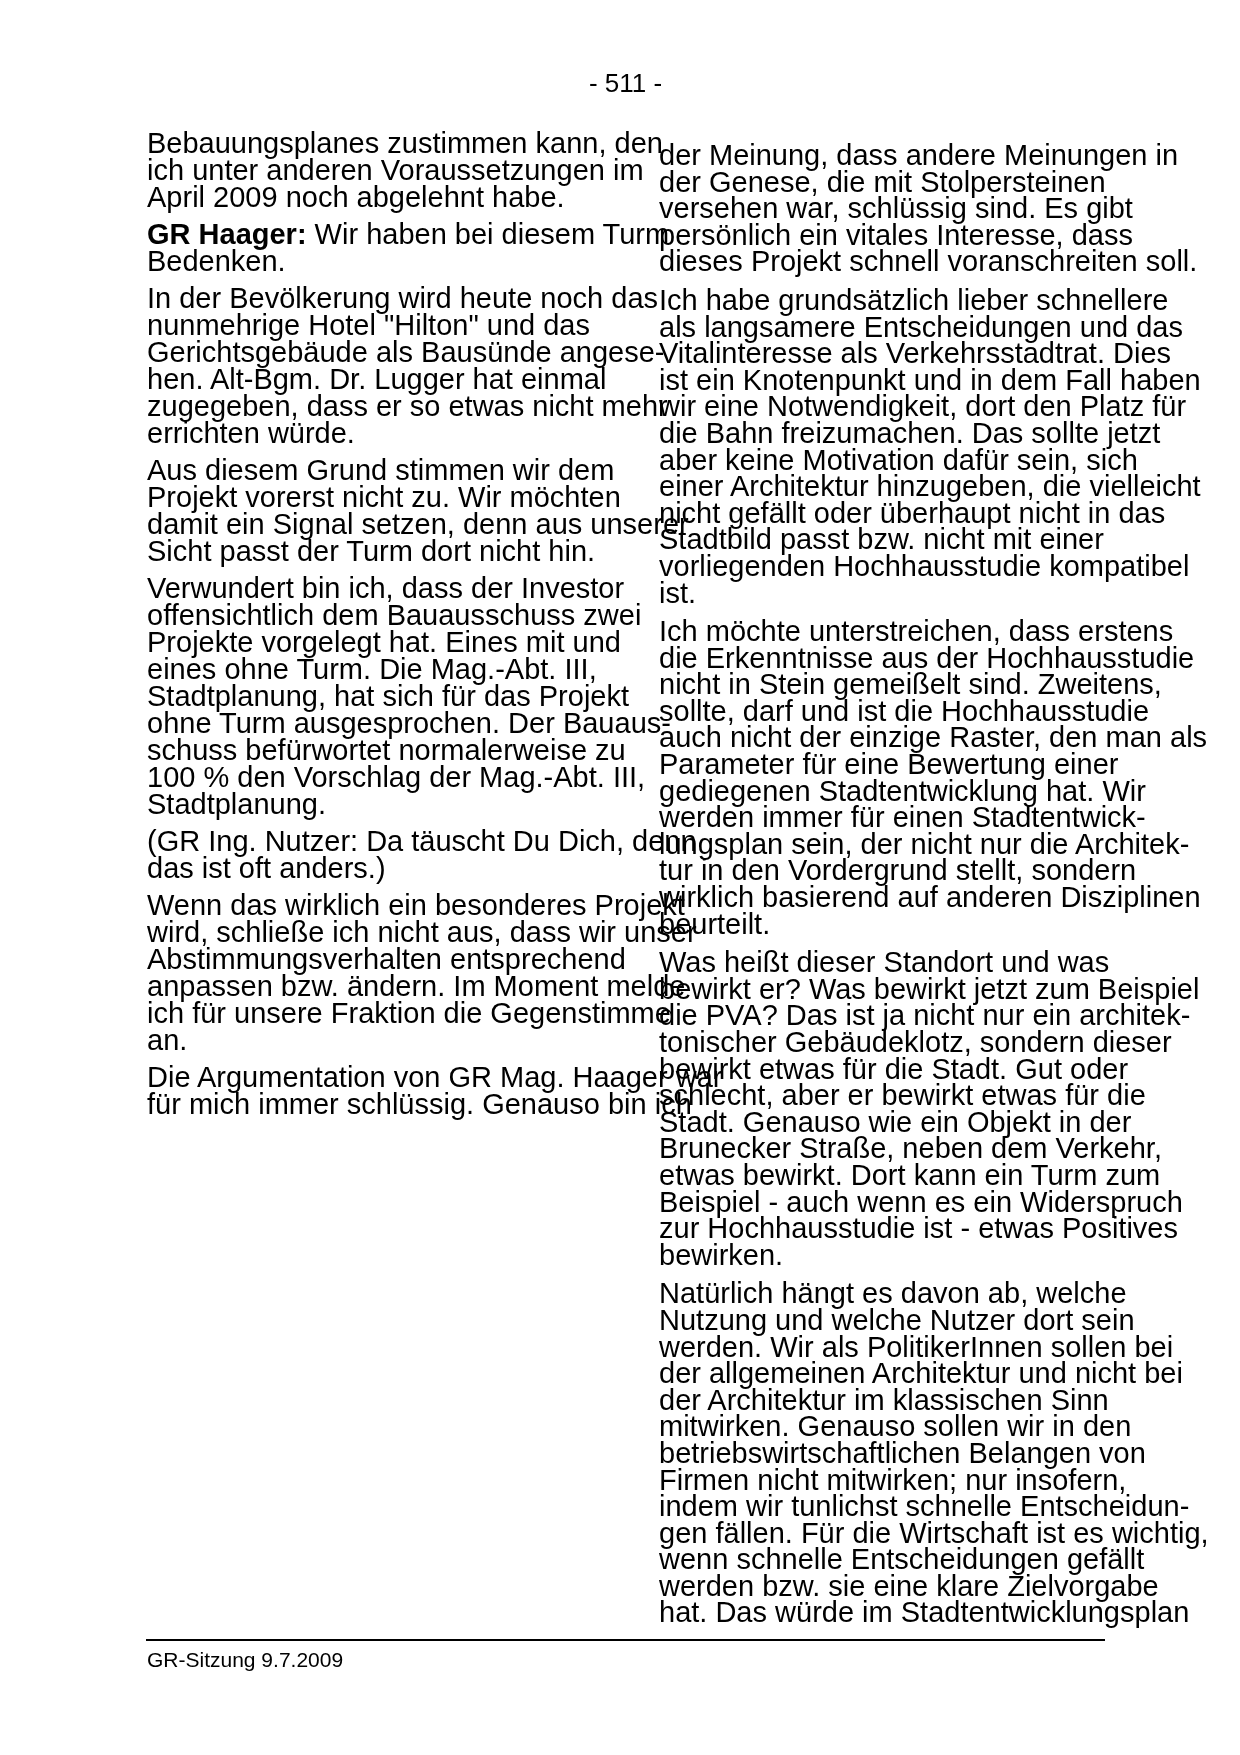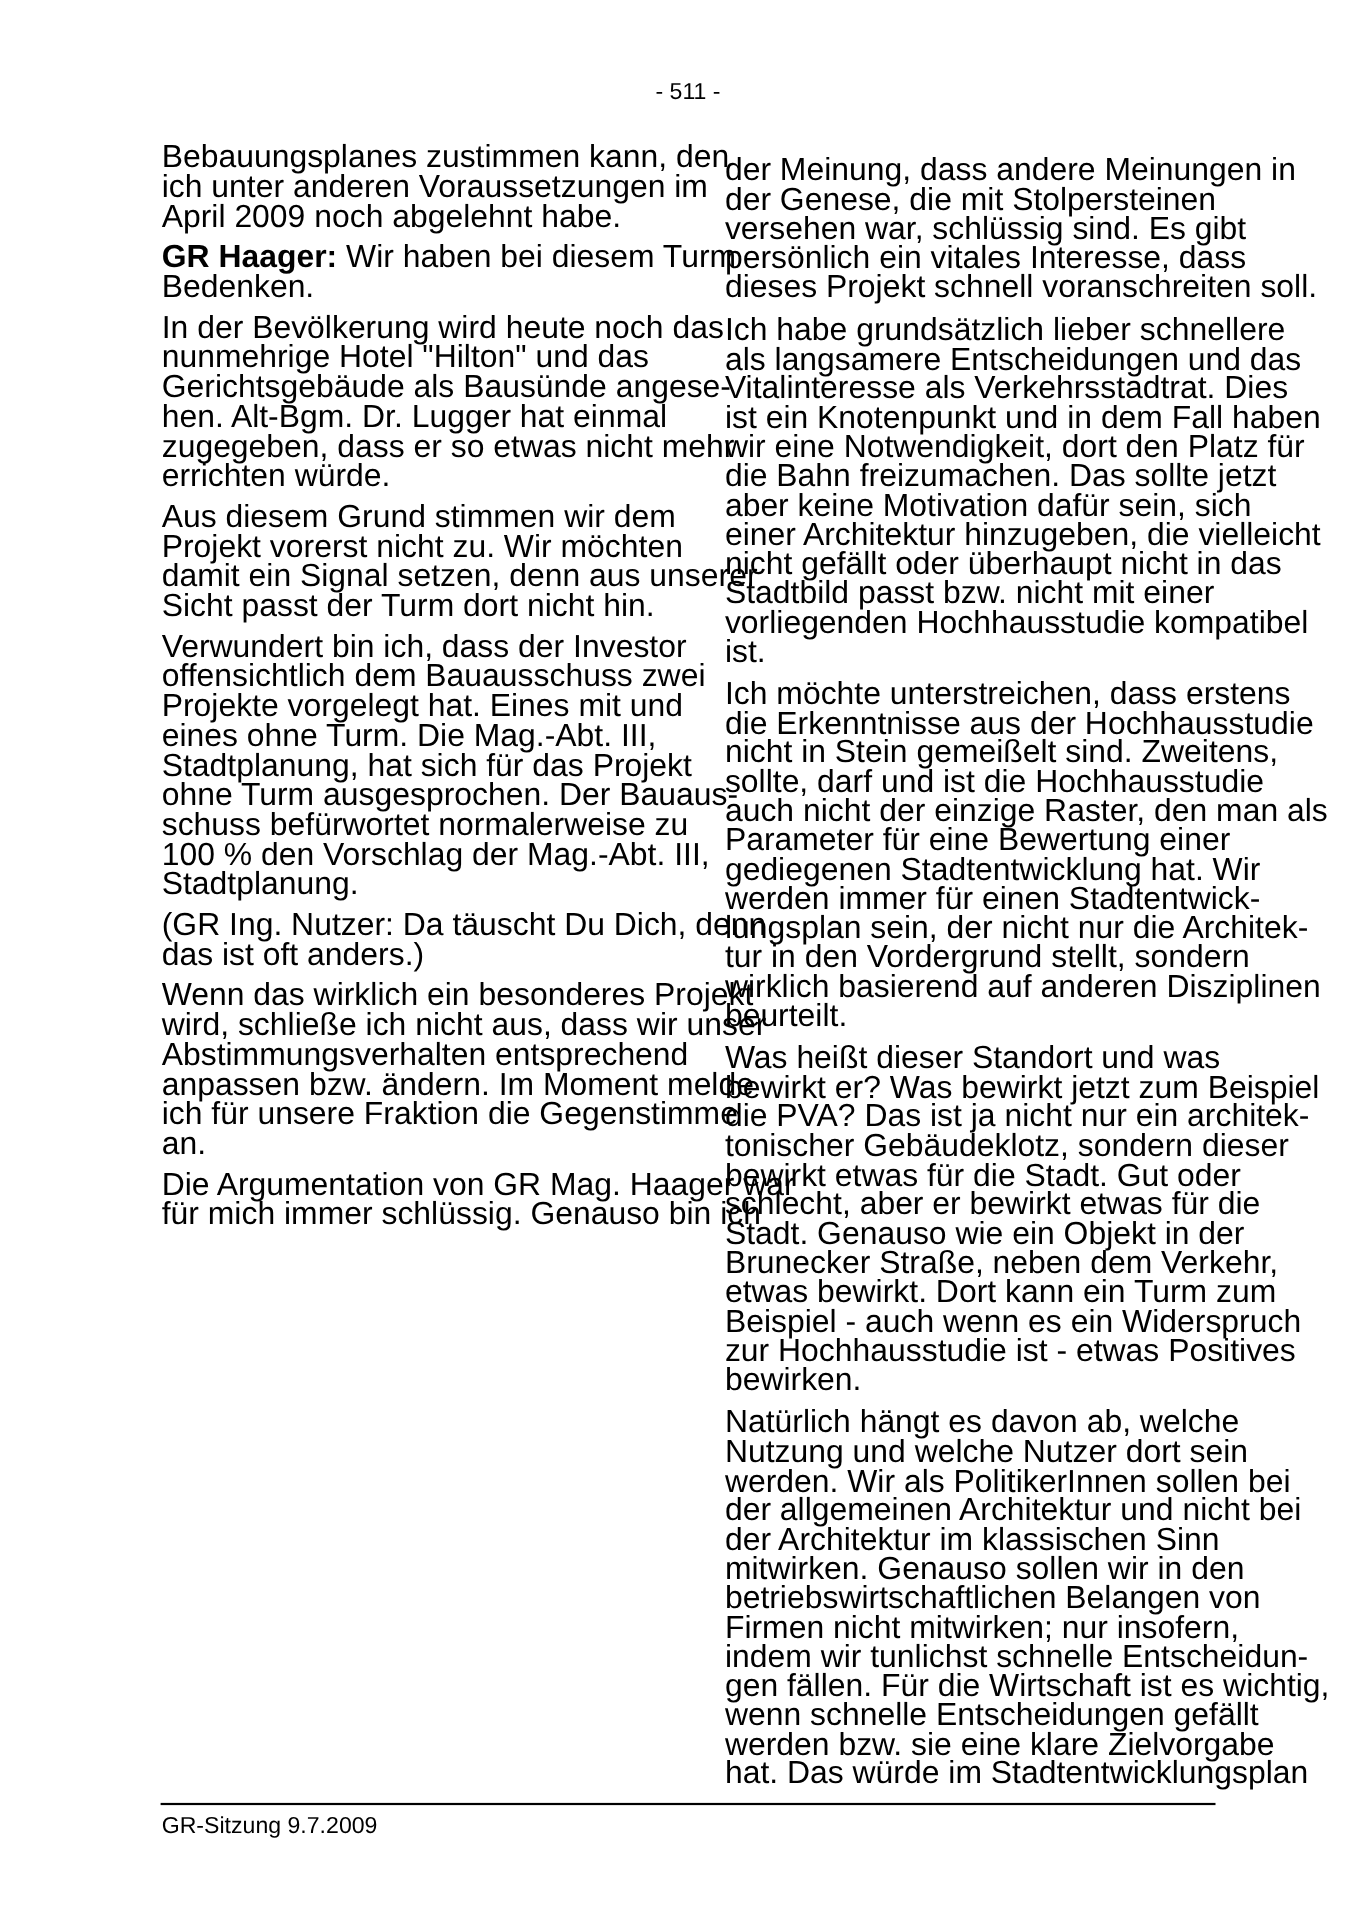--- a/index.html
+++ b/index.html
@@ -11,21 +11,21 @@
     font-family: "Liberation Sans", "DejaVu Sans", sans-serif;
     color: #000000;
     overflow: hidden;
   }
   .page-number {
     position: absolute;
     top: 70px;
     left: 146px;
     width: 959px;
     text-align: center;
-    font-size: 21px;
+    font-size: 26px;
     line-height: 27px;
   }
   .column {
     position: absolute;
     top: 130px;
     width: 480px;
     font-size: 29px;
     line-height: 27px;
   }
   .col-left  { left: 147px; }

